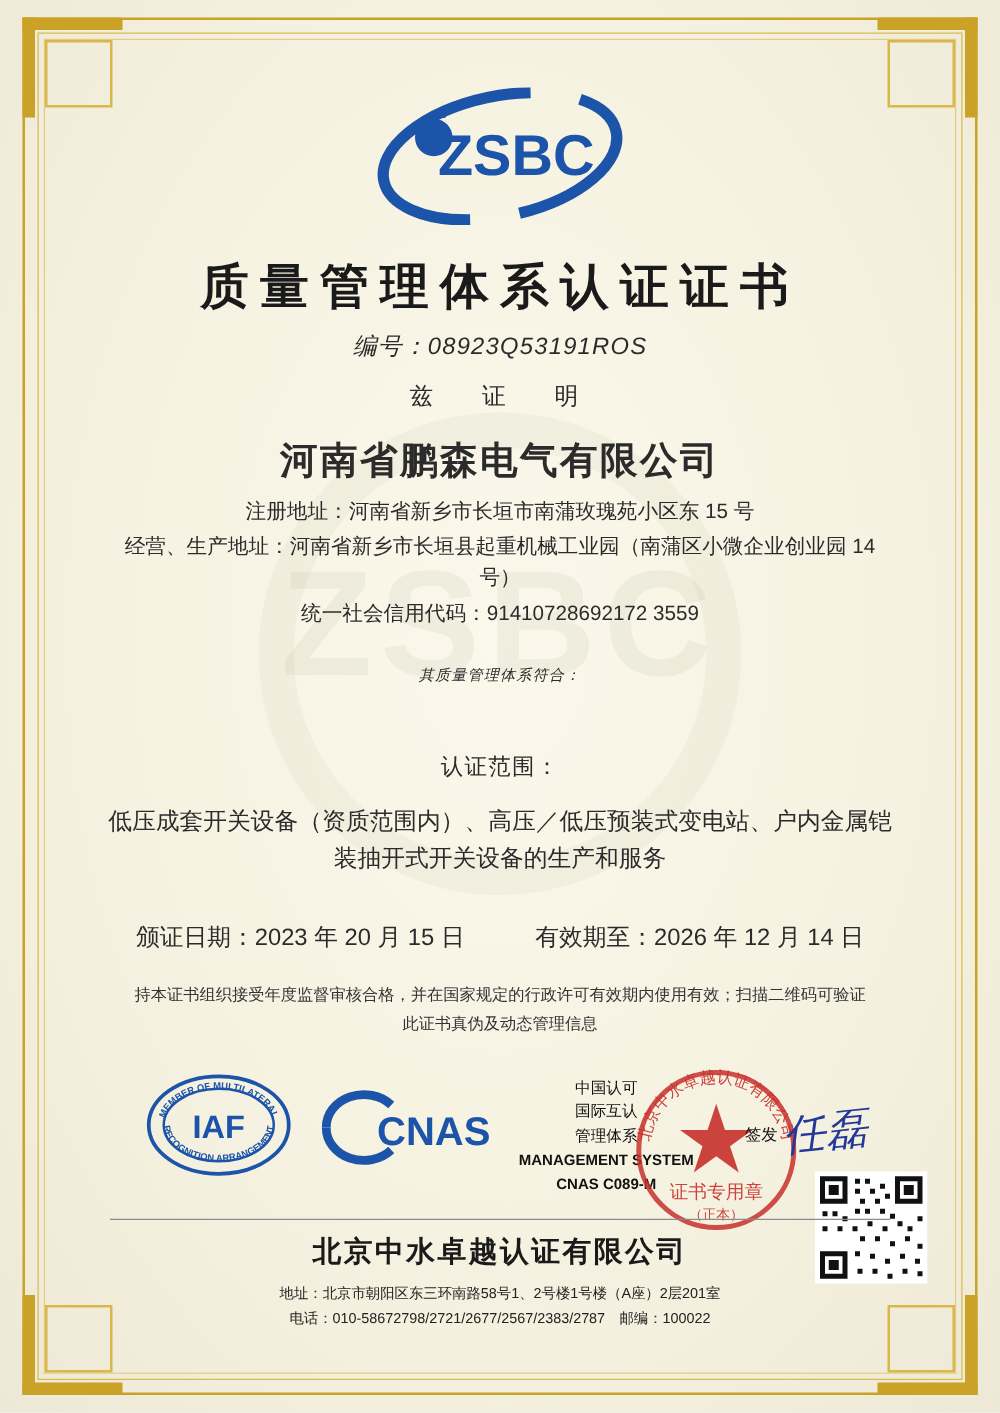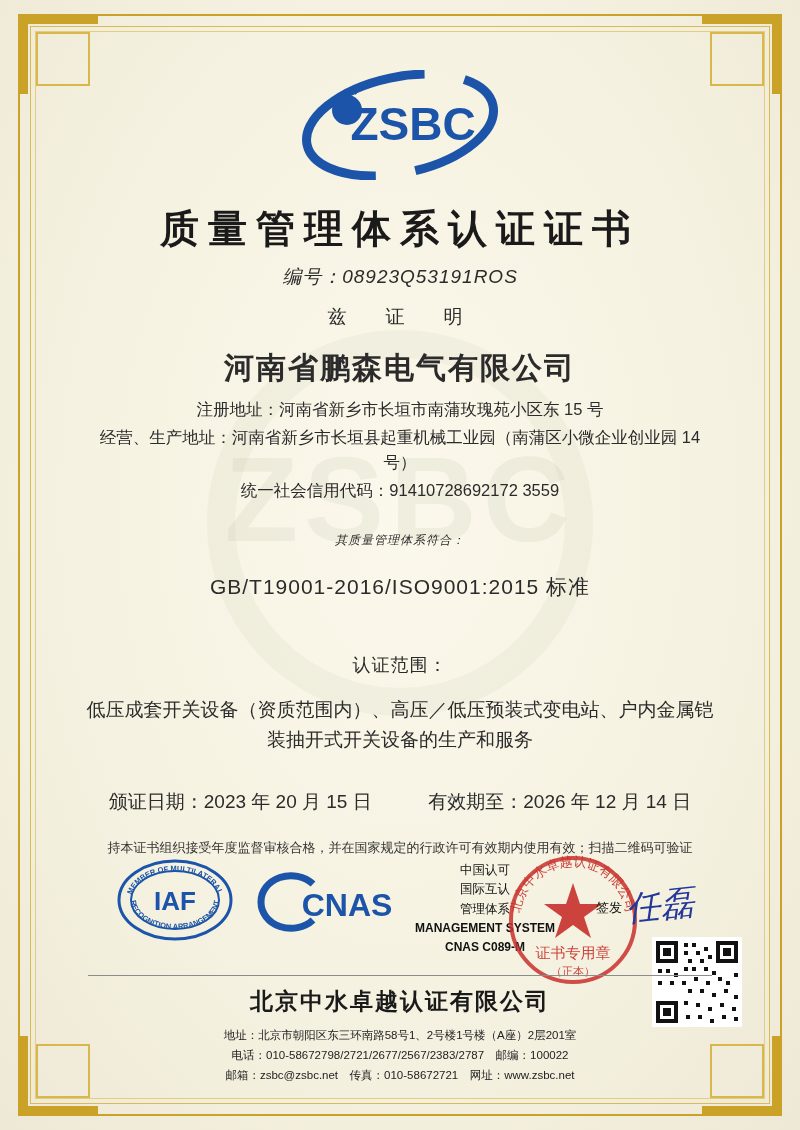--- a/index.html
+++ b/index.html
@@ -145,33 +145,33 @@
     </div>
 
     <div class="zici">兹　证　明</div>
 
     <div class="company">河南省鹏森电气有限公司</div>
     <div class="addr">注册地址：河南省新乡市长垣市南蒲玫瑰苑小区东 15 号</div>
     <div class="addr2">经营、生产地址：河南省新乡市长垣县起重机械工业园（南蒲区小微企业创业园 14 号）</div>
     <div class="credit">统一社会信用代码：91410728692172 3559</div>
 
     <div class="conform">其质量管理体系符合：</div>
-    <div class="standard">GB/T19001-2016/ISO9001:2015 标准</div>
 
     <div class="scope-label">认证范围：</div>
     <div class="scope-text">低压成套开关设备（资质范围内）、高压／低压预装式变电站、户内金属铠装抽开式开关设备的生产和服务</div>
 
     <div class="dates">
       <span>颁证日期：</span><span>2023 年 20 月 15 日</span>
       <span class="gap"></span>
       <span>有效期至：</span><span>2026 年 12 月 14 日</span>
     </div>
 
     <div class="note">
       <div>持本证书组织接受年度监督审核合格，并在国家规定的行政许可有效期内使用有效；扫描二维码可验证</div>
+      <div>此证书真伪及动态管理信息</div>
     </div>
   </div>
 
   <div class="accred">
 
     <svg class="iaf" viewBox="0 0 120 86">
       <ellipse cx="60" cy="43" rx="56" ry="39" fill="none" stroke="#1b54a8" stroke-width="3"></ellipse>
       <ellipse cx="60" cy="43" rx="44" ry="29" fill="none" stroke="#1b54a8" stroke-width="2"></ellipse>
       <path id="iafTop" d="M16,43 a44,29 0 0 1 88,0" fill="none"></path>
       <path id="iafBot" d="M16,43 a44,29 0 0 0 88,0" fill="none"></path>
@@ -264,16 +264,15 @@
           <rect x="82" y="80" width="4" height="4"></rect>
       </g>
     </svg>
   </div>
 
   <div class="footer">
     <hr>
     <div class="issuer">北京中水卓越认证有限公司</div>
     <div class="finfo">地址：北京市朝阳区东三环南路58号1、2号楼1号楼（A座）2层201室</div>
     <div class="finfo">电话：010-58672798/2721/2677/2567/2383/2787　邮编：100022</div>
-    <div class="finfo">邮箱：zsbc@zsbc.net　传真：010-58672721　网址：www.zsbc.net</div>
   </div>
 
 </div>
 
 </body></html>

